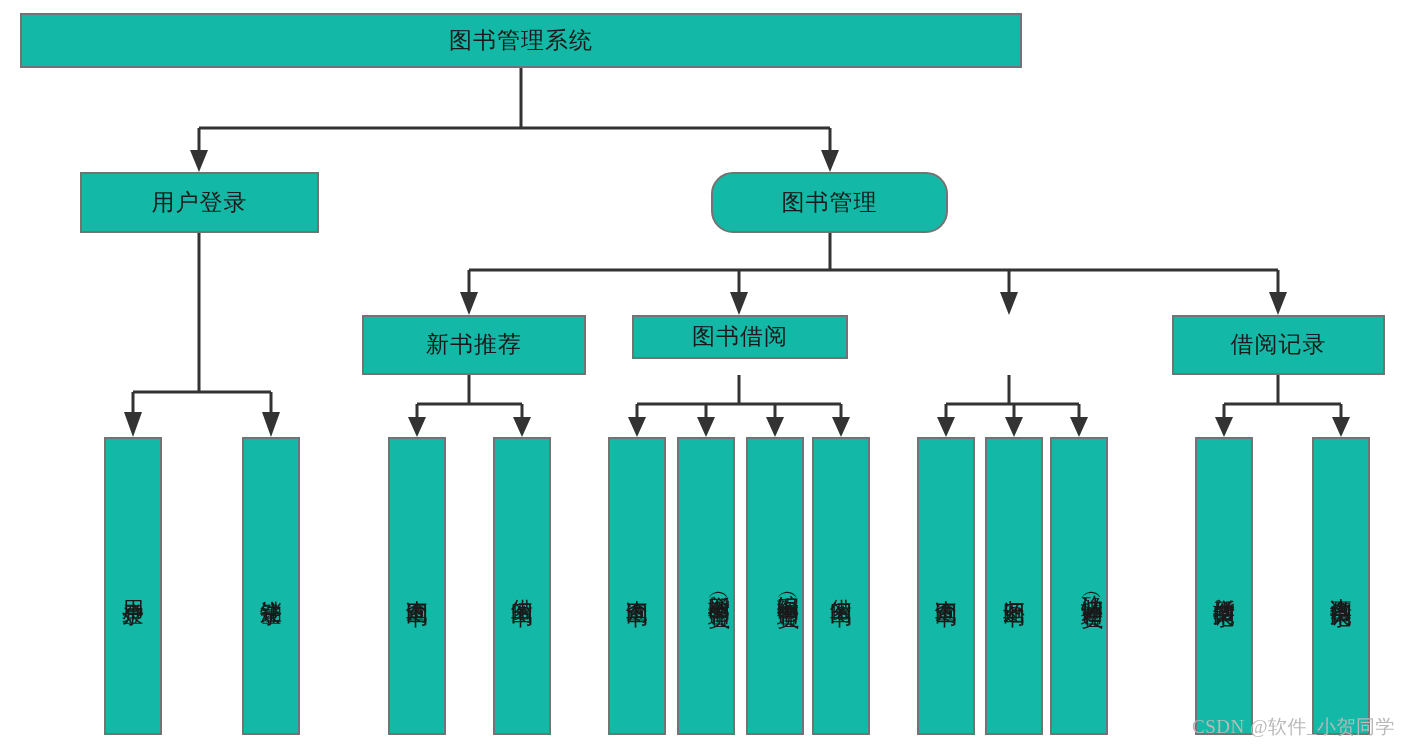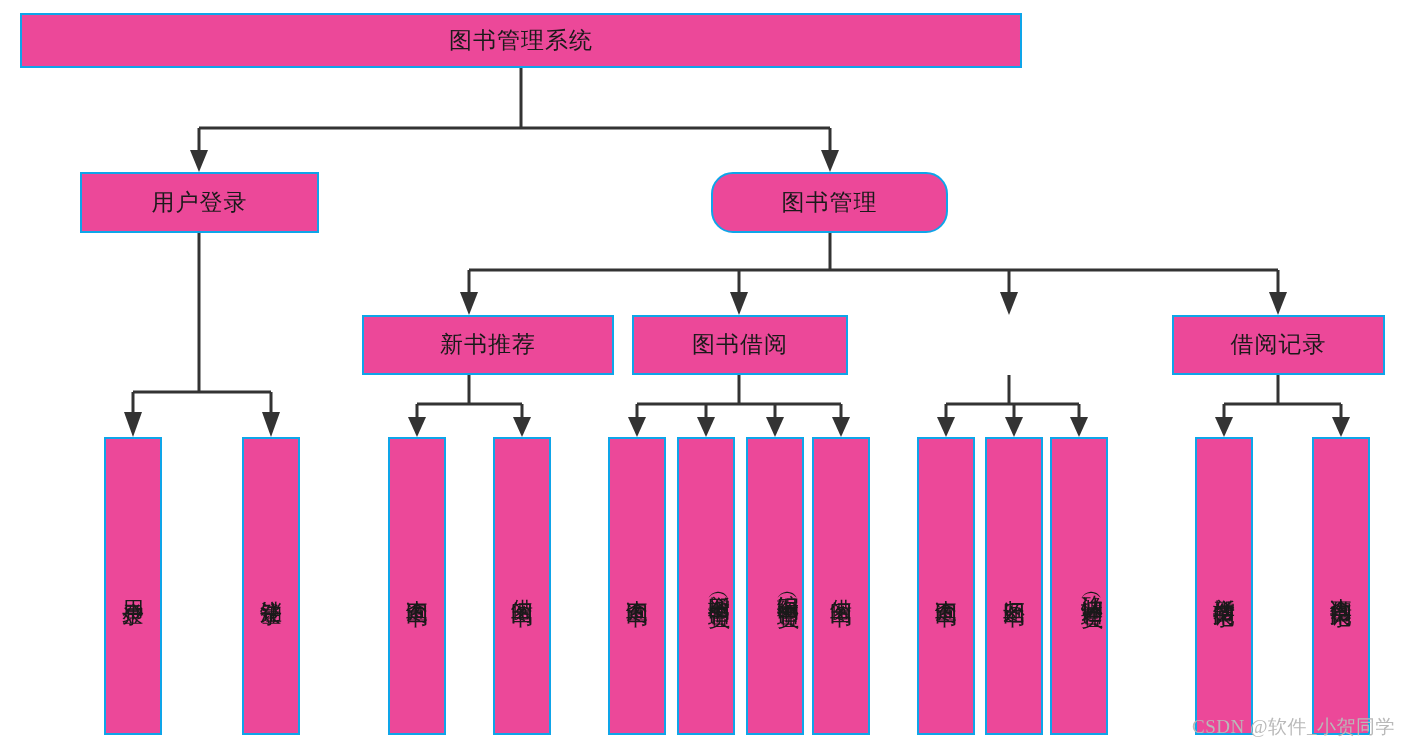--- a/index.html
+++ b/index.html
@@ -13,22 +13,22 @@
   #canvas {
     position: relative;
     width: 1405px;
     height: 747px;
     background: #ffffff;
     overflow: hidden;
   }
   .node {
     position: absolute;
     box-sizing: border-box;
-    border: 2px solid #0ea5e9;
-    background: #ec4899;
+    border: 2px solid #737373;
+    background: #14b8a6;
     display: flex;
     align-items: center;
     justify-content: center;
     color: #1a1a1a;
     line-height: 1.28;
   }
   .node.horiz {
     font-size: 23px;
     letter-spacing: 1px;
   }
@@ -146,24 +146,24 @@
     <span>图书管理系统</span>
   </div>
 
   <div class="node horiz" style="left:80px; top:172px; width:239px; height:61px;">
     <span>用户登录</span>
   </div>
   <div class="node horiz" style="left:711px; top:172px; width:237px; height:61px;border-radius:22px;">
     <span>图书管理</span>
   </div>
 
-  <div class="node horiz" style="left:362px; top:315px; width:252px; height:60px;">
+  <div class="node horiz" style="left:362px; top:315px; width:224px; height:60px;">
     <span>新书推荐</span>
   </div>
-  <div class="node horiz" style="left:632px; top:315px; width:216px; height:60px;">
+  <div class="node horiz" style="left:632px; top:315px; width:216px; height:44px;">
     <span>图书借阅</span>
   </div>
   <div class="node horiz" style="left:1172px; top:315px; width:213px; height:60px;">
     <span>借阅记录</span>
   </div>
 
   <div class="node vert midalign" style="left:104px; top:437px; width:58px; height:298px;">
     <span>用户登录</span>
   </div>
   <div class="node vert midalign" style="left:242px; top:437px; width:58px; height:298px;">

